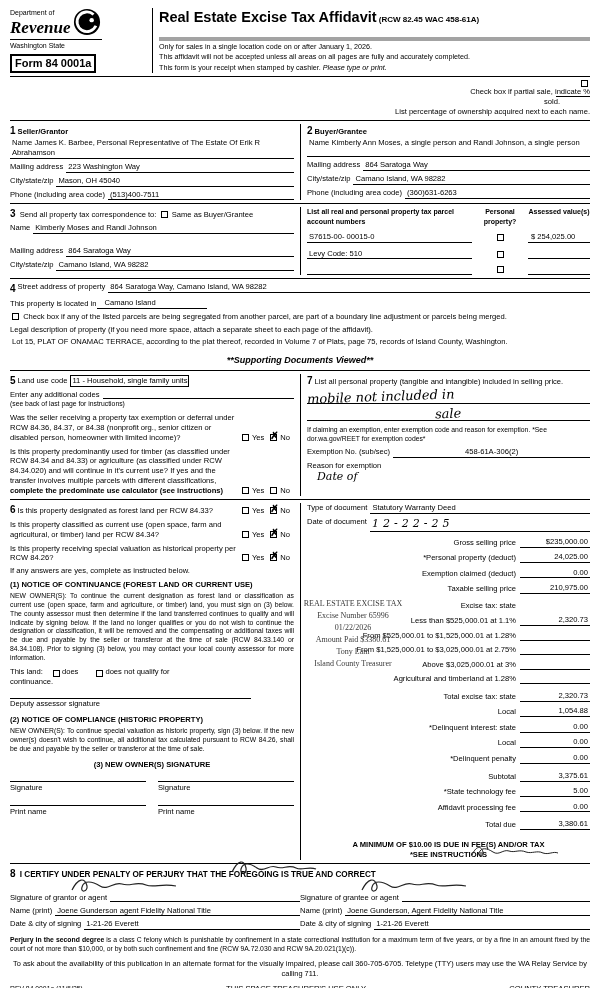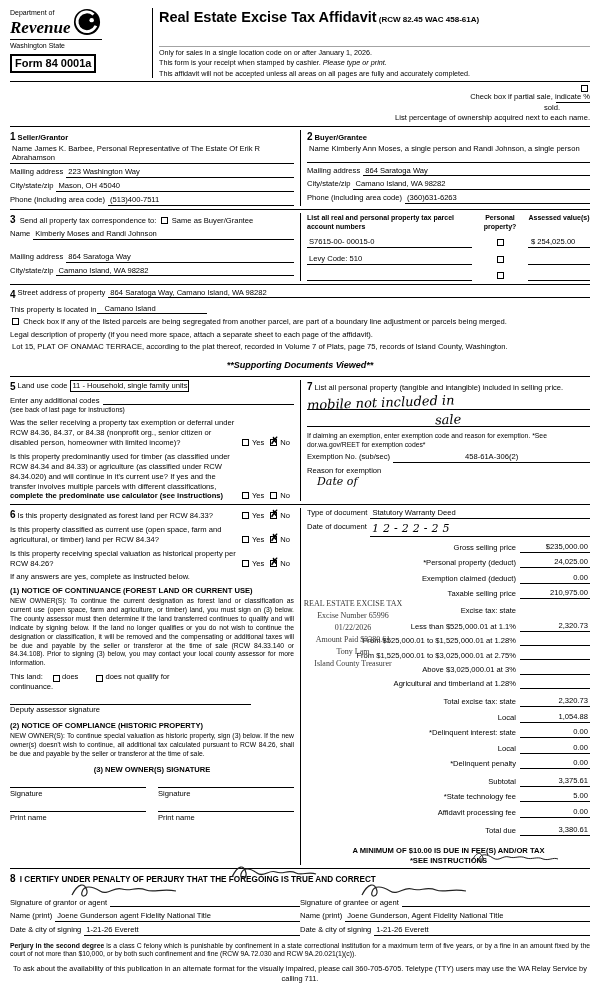--- a/index.html
+++ b/index.html
@@ -11,21 +11,21 @@
   
   .header{display:flex}
   .logo-block{width:142px;flex:none}
   .logo-row{display:flex;align-items:flex-start;gap:3px}
   .dept-small{font-size:7px}
   .dept-big{font-size:17px;font-weight:bold;font-family:"Liberation Serif",serif;font-style:italic}
   .logo-mark svg{width:28px;height:28px}
   .dept-state{font-size:7px;border-top:1px solid #000;width:92px;padding-top:1px}
   .form-no{font-weight:bold;font-size:11px;border:2px solid #000;display:inline-block;padding:0 3px;margin-top:4px}
   .title-block{flex:1;border-left:1px solid #000;padding-left:6px}
-  .title-row{border-bottom:1px solid #a3a3a3;padding-bottom:19px}
+  .title-row{border-bottom:4px solid #a3a3a3;padding-bottom:10px}
   .title{font-size:14.5px;font-weight:bold}
   .rcw{font-size:8px;font-weight:bold}
   .note{font-size:7.2px;margin-top:1px}
   
   .cb{display:inline-block;width:7px;height:7px;border:1px solid #000;vertical-align:-1px;position:relative;margin:0 2px;background:#fff}
   .cb .mark{position:absolute;top:-4px;left:-1px;font-size:10px;line-height:1;font-weight:bold}
   
   .fld{display:flex;align-items:flex-start;margin-top:3px}
   .fld .lbl{white-space:nowrap;padding-right:3px}
   .fld .val{flex:1;border-bottom:1px solid #000;padding:0 2px;min-height:9px}
@@ -101,22 +101,22 @@
       </div>
       <div class="dept-state">Washington State</div>
       <div class="form-no">Form 84 0001a</div>
     </div>
     <div class="title-block">
       <div class="title-row">
         <span class="title">Real Estate Excise Tax Affidavit</span>
         <span class="rcw">(RCW 82.45 WAC 458-61A)</span>
       </div>
       <div class="note">Only for sales in a single location code on or after January 1, 2026.</div>
+      <div class="note">This affidavit will not be accepted unless all areas on all pages are fully and accurately completed.</div>
       <div class="note"><span>This form is your receipt when stamped by cashier.</span> <span class="italic">Please type or print.</span></div>
-      <div class="note">This affidavit will not be accepted unless all areas on all pages are fully and accurately completed.</div>
     </div>
   </div>
 
   <div class="rule"></div>
 
   <div style="display:flex;align-items:flex-end;flex-direction:column;">
     <span class="cb">
         <span class="mark"></span>
       </span>
     <span>Check box if partial sale, indicate %</span>

